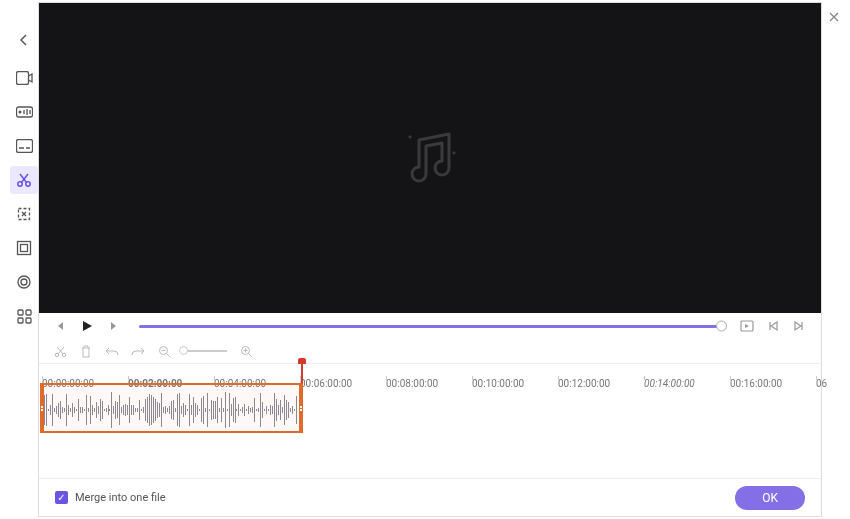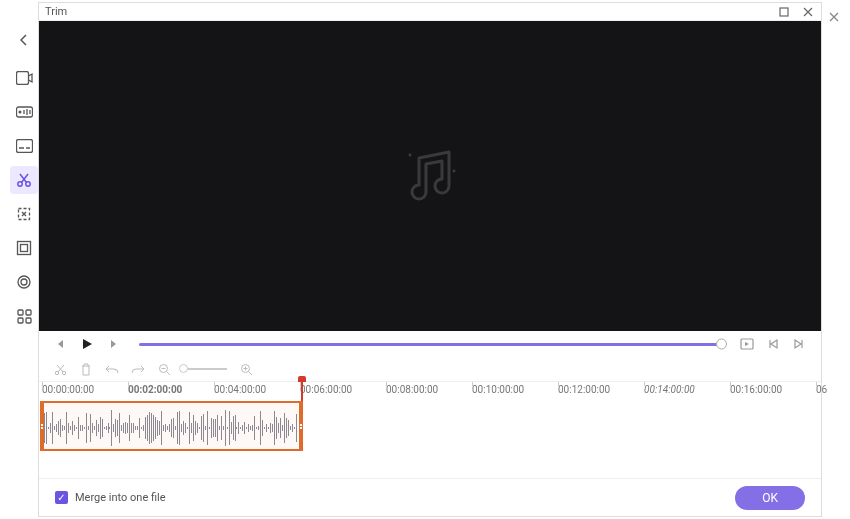--- a/index.html
+++ b/index.html
@@ -69,21 +69,21 @@
 .total-time { color: #999; margin-left: 4px; }
 .toolrow-right { display: flex; align-items: center; gap: 12px; color: #bbb; }
 .mini-icon { width: 14px; height: 14px; display: flex; align-items: center; justify-content: center; cursor: pointer; }
 .zoom-track { width: 44px; height: 2px; background: #ccc; position: relative; }
 .zoom-handle { position: absolute; left: -4px; top: -4px; width: 9px; height: 9px; border-radius: 50%; border: 1px solid #ccc; background: #fff; }
 
 .timeline-ticks {
   height: 18px; position: relative; font-size: 10px; color: #777;
   border-top: 1px solid #eee;
 }
-.tick { position: absolute; top: 2px; white-space: nowrap; }
+.tick { position: absolute; top: 14px; white-space: nowrap; }
 .tick::before { content: ""; position: absolute; left: 0; top: -2px; width: 1px; height: 4px; background: #ccc; }
 .playhead {
   position: absolute; top: -2px; width: 2px; height: 70px; background: #d43a2c;
 }
 .playhead::before {
   content: ""; position: absolute; top: -4px; left: -3px; width: 8px; height: 6px;
   background: #d43a2c; border-radius: 2px 2px 0 0;
 }
 
 .waveform-area {
@@ -188,35 +188,20 @@
       <svg width="15" height="15" viewBox="0 0 15 15">
         <rect x="1" y="1" width="5" height="5" rx="1" fill="none" stroke="currentColor" stroke-width="1.3"></rect>
         <rect x="9" y="1" width="5" height="5" rx="1" fill="none" stroke="currentColor" stroke-width="1.3"></rect>
         <rect x="1" y="9" width="5" height="5" rx="1" fill="none" stroke="currentColor" stroke-width="1.3"></rect>
         <rect x="9" y="9" width="5" height="5" rx="1" fill="none" stroke="currentColor" stroke-width="1.3"></rect>
       </svg>
     </div>
 </div>
 
 <div class="window">
-  <div class="titlebar">
-    <span>Trim</span>
-    <div class="title-controls">
-      <div class="title-btn">
-          <svg width="10" height="10" viewBox="0 0 10 10">
-            <rect x="1" y="1" width="8" height="8" fill="none" stroke="currentColor" stroke-width="1.2"></rect>
-          </svg>
-        </div>
-      <div class="title-btn">
-          <svg width="10" height="10" viewBox="0 0 10 10">
-            <path d="M1 1 L9 9 M9 1 L1 9" stroke="currentColor" stroke-width="1.2"></path>
-          </svg>
-        </div>
-    </div>
-  </div>
 
   <div class="preview">
     <div class="music-icon">
       <svg width="70" height="60" viewBox="0 0 70 60">
           <path d="M24 12 L54 6 V40 A7 7 0 1 1 47 33 V15 L31 18 V46 A7 7 0 1 1 24 39 Z" fill="none" stroke="currentColor" stroke-width="3" stroke-linejoin="round"></path>
           <path d="M14 8 L16 10 M16 8 L14 10 M58 24 L60 26 M60 24 L58 26" stroke="currentColor" stroke-width="2"></path>
         </svg>
     </div>
   </div>
 

